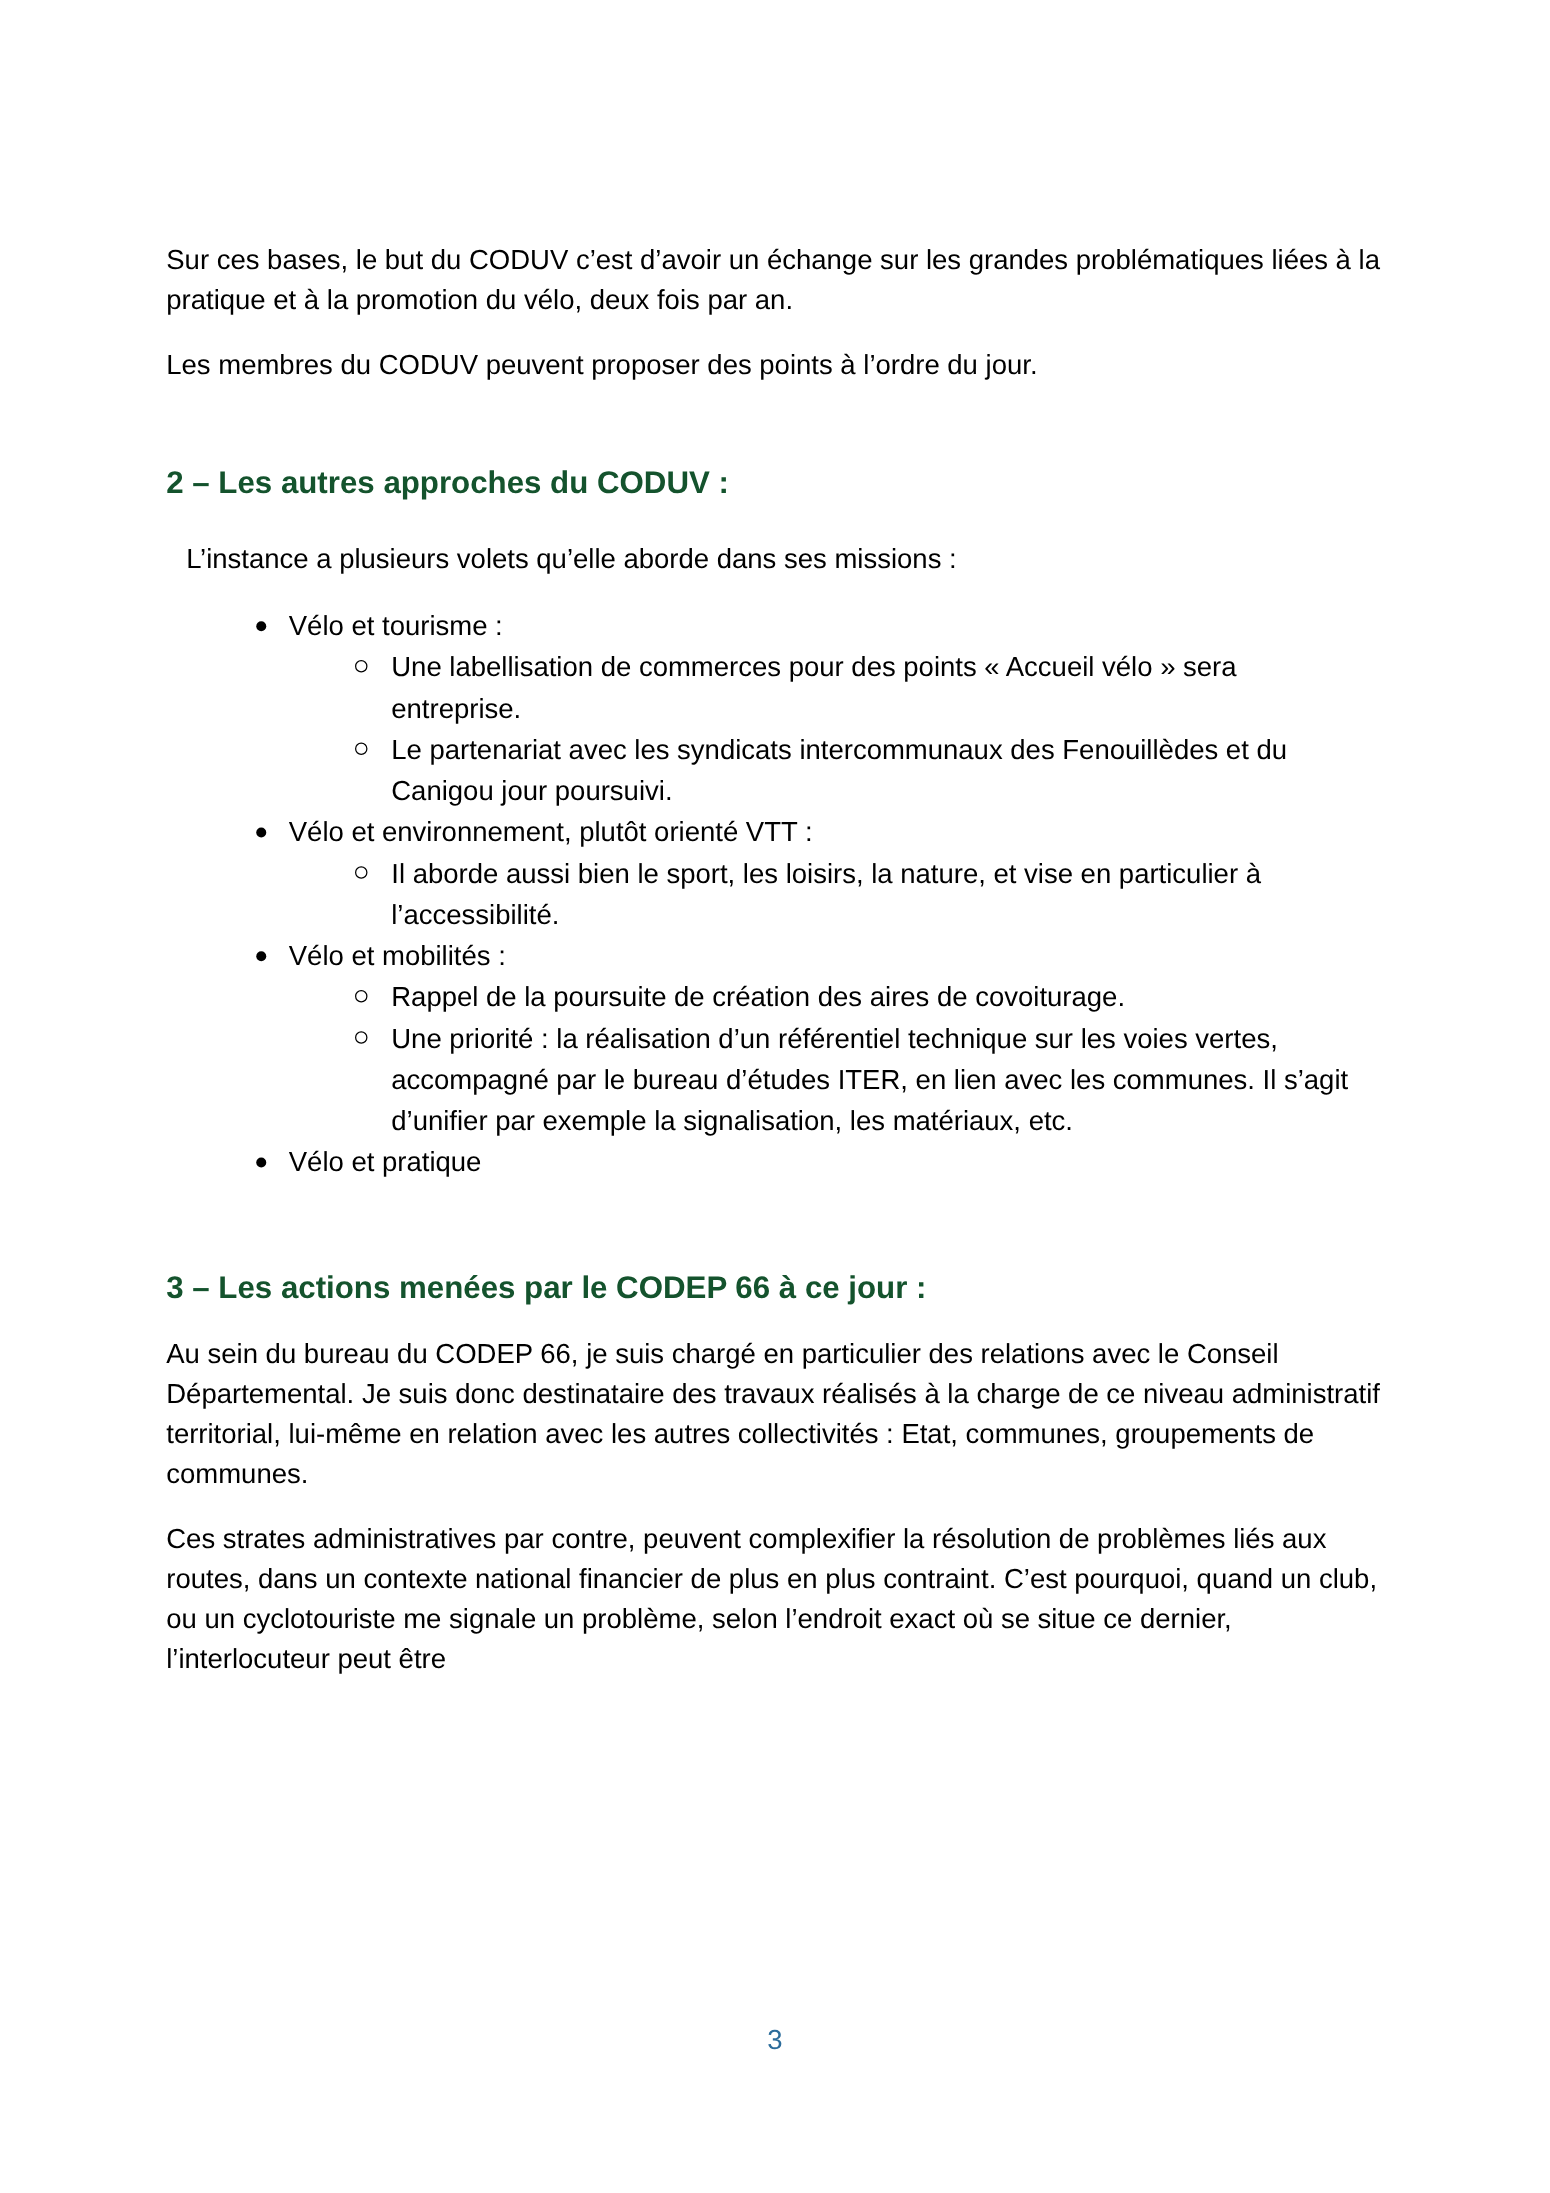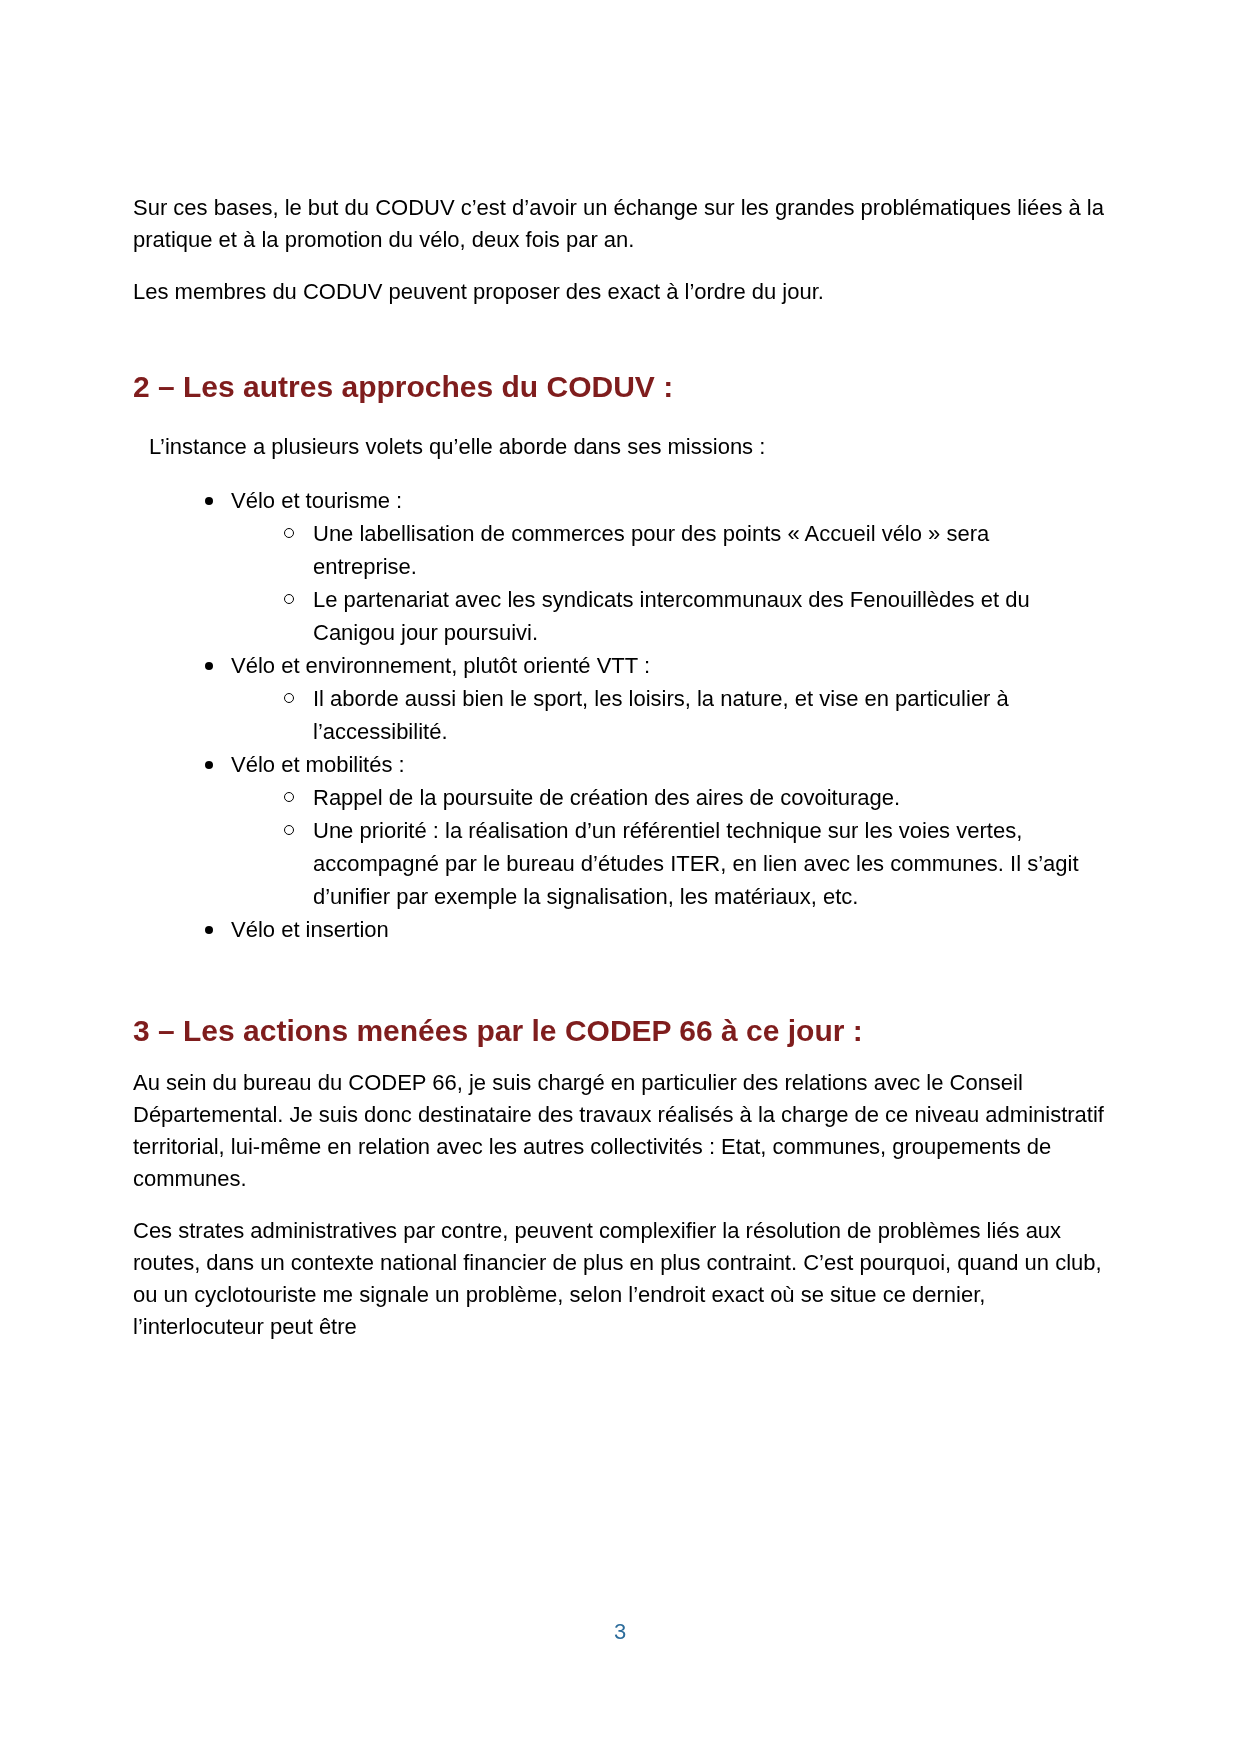--- a/index.html
+++ b/index.html
@@ -23,24 +23,24 @@
     overflow: hidden;
   }
   p.body-par {
     margin: 0 0 20px 0;
   }
   p.lead-par {
     margin: 0 0 21px 16px;
   }
   h1.doc-heading {
     font-family: "Liberation Sans", "DejaVu Sans", sans-serif;
-    font-size: 30px;
+    font-size: 25px;
     line-height: 37px;
     font-weight: bold;
-    color: #7f1d1d;
+    color: #14532d;
     margin: 60px 0 26px 0;
   }
   h1.doc-heading.h-sec3 {
     margin: 66px 0 18px 0;
   }
   ul.doc-list {
     list-style: none;
     margin: 18px;
     padding: 0;
   }
@@ -86,36 +86,36 @@
     line-height: 32px;
     color: #2C6C9B;
   }
 </style>
 </head>
 <body>
 
 <div class="page">
 
   <p class="body-par">Sur ces bases, le but du CODUV c’est d’avoir un échange sur les grandes problématiques liées à la pratique et à la promotion du vélo, deux fois par an.</p>
-  <p class="body-par">Les membres du CODUV peuvent proposer des exact à l’ordre du jour.</p>
+  <p class="body-par">Les membres du CODUV peuvent proposer des points à l’ordre du jour.</p>
 
   <h1 class="doc-heading h-sec2">2 – Les autres approches du CODUV :</h1>
 
   <p class="lead-par">L’instance a plusieurs volets qu’elle aborde dans ses missions :</p>
 
   <ul class="doc-list">
     <li class="lvl1">Vélo et tourisme :</li>
     <li class="lvl2">Une labellisation de commerces pour des points « Accueil vélo » sera entreprise.</li>
     <li class="lvl2">Le partenariat avec les syndicats intercommunaux des Fenouillèdes et du Canigou jour poursuivi.</li>
     <li class="lvl1">Vélo et environnement, plutôt orienté VTT :</li>
     <li class="lvl2">Il aborde aussi bien le sport, les loisirs, la nature, et vise en particulier à l’accessibilité.</li>
     <li class="lvl1">Vélo et mobilités :</li>
     <li class="lvl2">Rappel de la poursuite de création des aires de covoiturage.</li>
     <li class="lvl2">Une priorité : la réalisation d’un référentiel technique sur les voies vertes, accompagné par le bureau d’études ITER, en lien avec les communes. Il s’agit d’unifier par exemple la signalisation, les matériaux, etc.</li>
-    <li class="lvl1">Vélo et insertion</li>
+    <li class="lvl1">Vélo et pratique</li>
   </ul>
 
   <h1 class="doc-heading h-sec3">3 – Les actions menées par le CODEP 66 à ce jour :</h1>
 
   <p class="body-par">Au sein du bureau du CODEP 66, je suis chargé en particulier des relations avec le Conseil Départemental. Je suis donc destinataire des travaux réalisés à la charge de ce niveau administratif territorial, lui-même en relation avec les autres collectivités : Etat, communes, groupements de communes.</p>
   <p class="body-par">Ces strates administratives par contre, peuvent complexifier la résolution de problèmes liés aux routes, dans un contexte national financier de plus en plus contraint. C’est pourquoi, quand un club, ou un cyclotouriste me signale un problème, selon l’endroit exact où se situe ce dernier, l’interlocuteur peut être</p>
 
   <div class="page-footer">3</div>
 
 </div>

